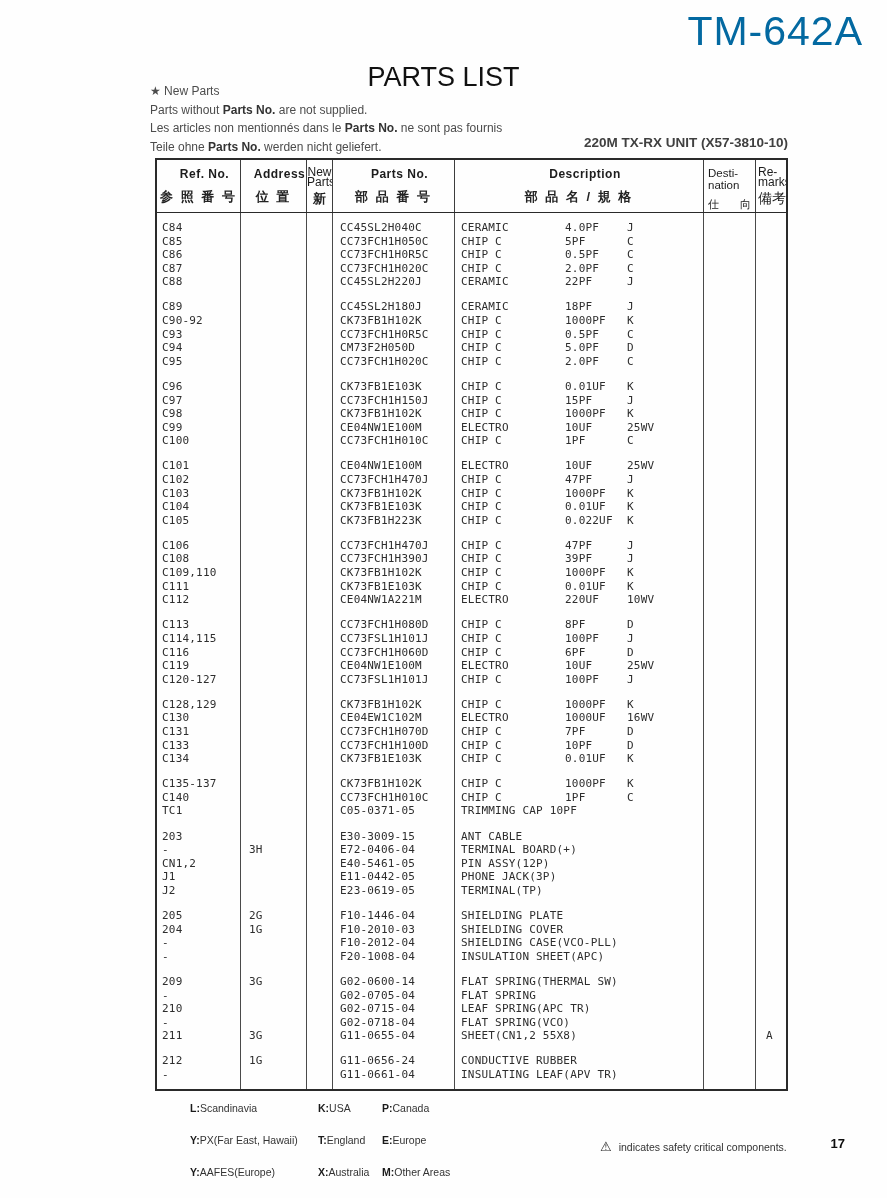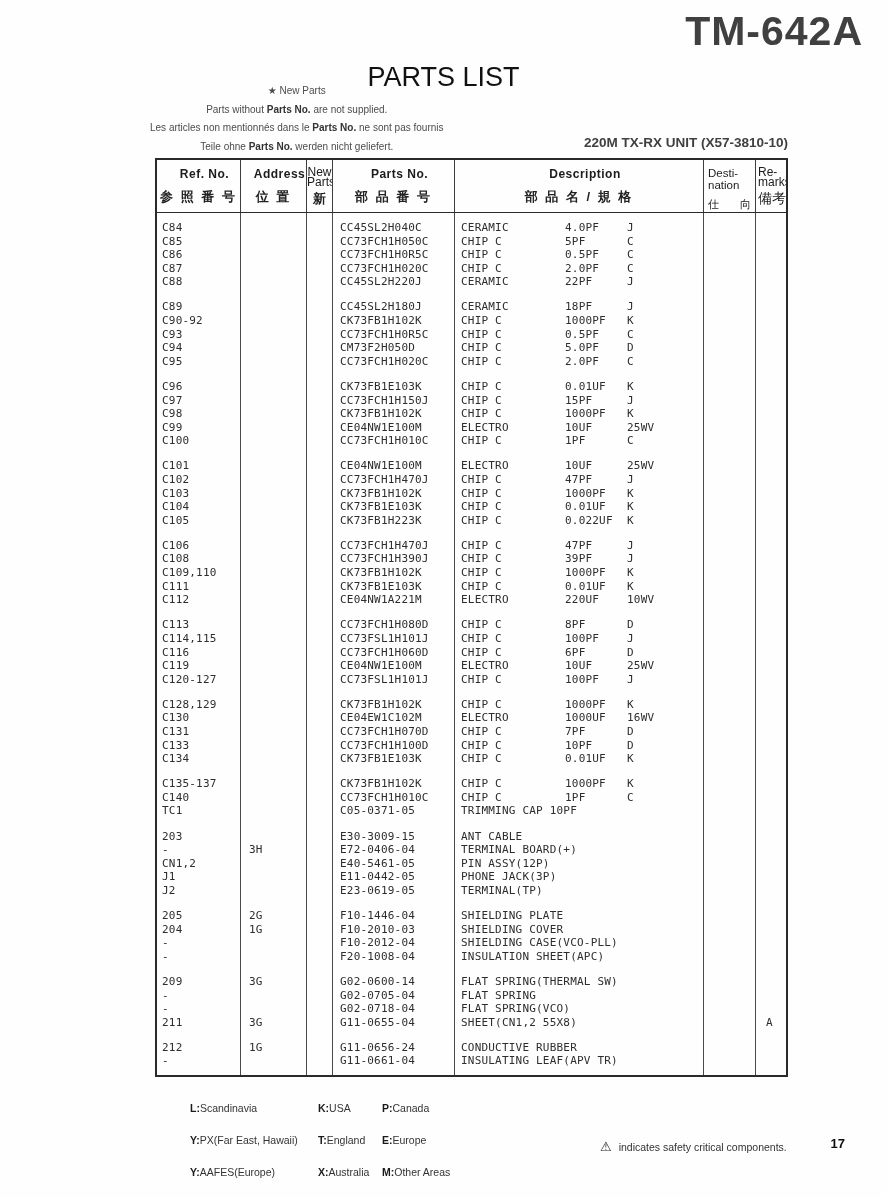--- a/index.html
+++ b/index.html
@@ -1,24 +1,24 @@
 <!DOCTYPE html>
 <html><head>
 <meta charset="utf-8">
 <style>
   html,body{margin:0;padding:0;background:#e8e8e8;}
   .page{position:relative;width:887px;height:1198px;background:#fefefe;
         font-family:"Liberation Sans",sans-serif;color:#222;overflow:hidden;margin:0 auto;}
 
-  .doc-title{position:absolute;top:8px;right:24px;font-size:41px;font-weight:700;
-             letter-spacing:1px;color:#404040;}
+  .doc-title{position:absolute;top:8px;right:24px;font-size:41px;font-weight:400;
+             letter-spacing:1px;color:#0369a1;}
   .page-title{position:absolute;top:62px;left:0;width:887px;text-align:center;
               font-size:27px;font-weight:normal;letter-spacing:0px;color:#111;}
 
-  .notes{position:absolute;left:150px;top:82px;font-size:10px;line-height:18.6px;color:#4c4c4c;text-align:center;}
+  .notes{position:absolute;left:150px;top:82px;font-size:12px;line-height:18.6px;color:#4c4c4c;}
   .notes b{color:#333;}
   .unit-title{position:absolute;top:135px;right:99px;font-size:13.5px;font-weight:bold;color:#404040;}
 
   .parts-table{position:absolute;left:155px;top:158px;width:633px;box-sizing:border-box;
                border:2px solid #2a2a2a;background:transparent;}
   .tgrid{display:grid;grid-template-columns:84px 66px 26px 122px 249px 52px 30px;}
 
   .thead{border-bottom:1.5px solid #2a2a2a;height:52px;}
   .thead>div{border-right:1px solid #3d3d3d;box-sizing:border-box;padding-top:7px;
              font-size:12px;color:#1c1c1c;overflow:hidden;}
@@ -646,20 +646,29 @@
         <div class="trow tgrid">
           <div class="c-ref">-</div>
           <div class="c-addr"></div>
           <div class="c-new"></div>
           <div class="c-parts">G02-0705-04</div>
           <div class="c-desc"><span class="d-name">FLAT SPRING</span><span class="d-val"></span><span class="d-code"></span></div>
           <div class="c-dest"></div>
           <div class="c-rem"></div>
         </div>
         <div class="trow tgrid">
+          <div class="c-ref">210</div>
+          <div class="c-addr"></div>
+          <div class="c-new"></div>
+          <div class="c-parts">G02-0715-04</div>
+          <div class="c-desc"><span class="d-name">LEAF SPRING(APC TR)</span><span class="d-val"></span><span class="d-code"></span></div>
+          <div class="c-dest"></div>
+          <div class="c-rem"></div>
+        </div>
+        <div class="trow tgrid">
           <div class="c-ref">-</div>
           <div class="c-addr"></div>
           <div class="c-new"></div>
           <div class="c-parts">G02-0718-04</div>
           <div class="c-desc"><span class="d-name">FLAT SPRING(VCO)</span><span class="d-val"></span><span class="d-code"></span></div>
           <div class="c-dest"></div>
           <div class="c-rem"></div>
         </div>
         <div class="trow tgrid">
           <div class="c-ref">211</div>

